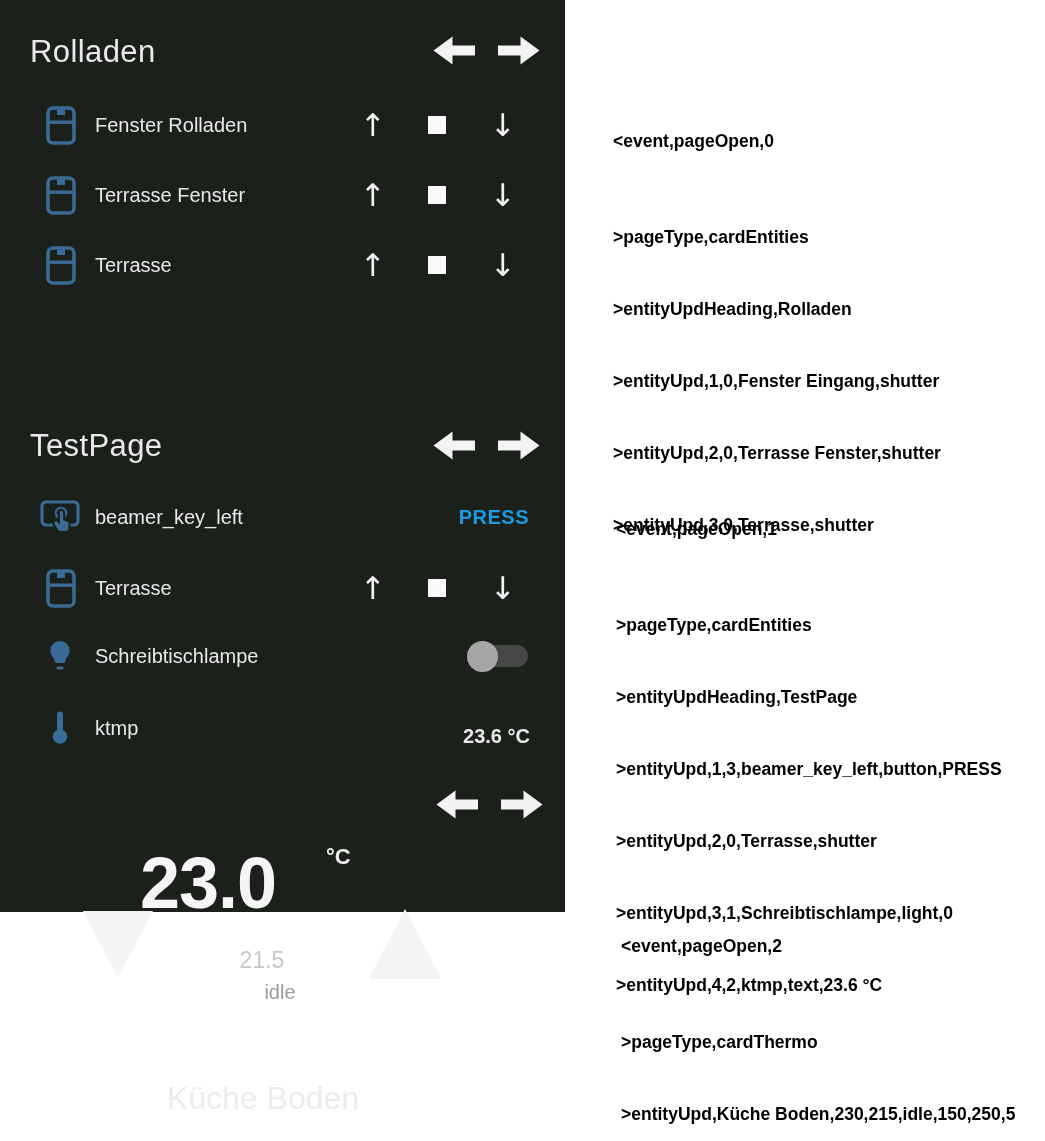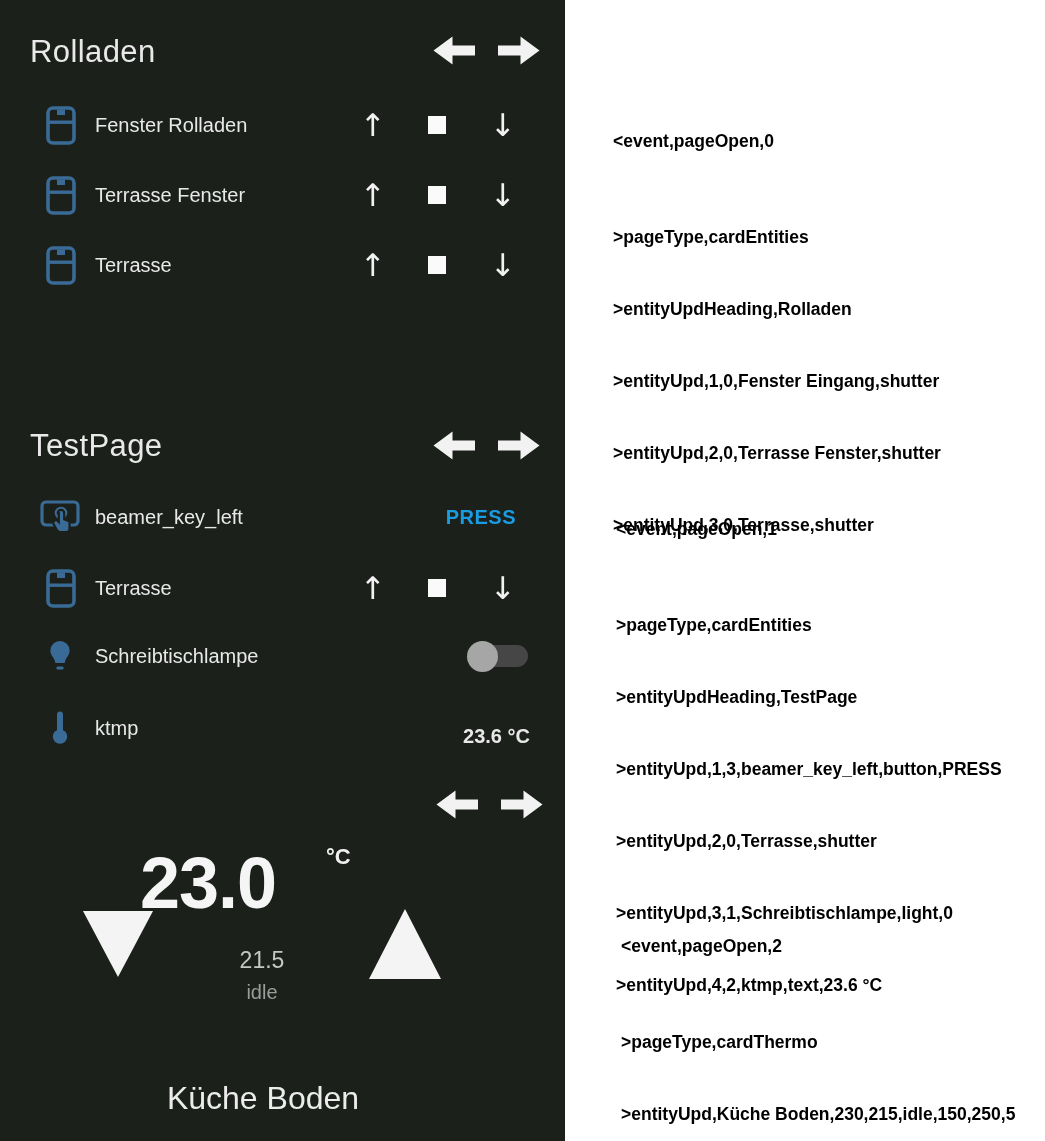--- a/index.html
+++ b/index.html
@@ -1,18 +1,18 @@
 <!DOCTYPE html>
 <html><head>
 <meta charset="utf-8">
 <title>NSPanel cardEntities / cardThermo protocol</title>
 <style>
   html,body {margin:0; padding:0;}
   body {width:1045px; height:1141px; background:#ffffff; font-family:"Liberation Sans",sans-serif; position:relative; overflow:hidden;}
-  .screen {position:absolute; left:0; top:0; width:565px; height:1141px; background:#1b201b;}
+  .screen {position:absolute; left:0; top:0; width:565px; height:912px; background:#1b201b;}
   .card {position:absolute; left:0; width:565px;}
   .abs {position:absolute;}
   .heading {font-size:31px; line-height:31px; font-weight:400; color:#e9e9e9; letter-spacing:0.4px; white-space:nowrap;}
   .label {font-size:20px; line-height:48px; color:#e8e8e8; white-space:nowrap;}
   .glyph {font-family:"DejaVu Sans",sans-serif; font-size:31px; line-height:48px; color:#f2f2f2; width:44px; text-align:center;}
   .stopsq {width:18px; height:18px; background:#fafafa;}
   .value {font-size:20px; line-height:48px; color:#e8e8e8; width:170px; text-align:right; white-space:nowrap;}
   .press {font-size:20px; line-height:48px; font-weight:600; color:#199ce2; width:148px; text-align:right; letter-spacing:0.5px;}
   .navbtn svg {display:block;}
   .toggle {width:62px; height:32px;}
@@ -94,21 +94,21 @@
         </svg>
     </div>
 
     <div>
       <svg class="abs" style="left:40px; top:108px;" width="40" height="34" viewBox="0 0 40 34">
         <rect x="2" y="2" width="36" height="23" rx="4" fill="none" stroke="#3a6b96" stroke-width="3.2"></rect>
         <circle cx="21" cy="13" r="5" fill="none" stroke="#3a6b96" stroke-width="2.6"></circle>
         <path d="M17.8 13 a3.2 3.2 0 0 1 6.4 0 l0 6.2 5.3 2.4 0 7.4 a3 3 0 0 1 -3 3 l-6.5 0 a3.4 3.4 0 0 1 -2.9 -1.7 l-3.6 -6.3 a2.7 2.7 0 0 1 4.3 -3.1 l1 1.1 0 -9 z" fill="#3a6b96" stroke="#1b201b" stroke-width="2.2"></path>
       </svg>
       <div class="abs label" style="left:95px; top:101px;">beamer_key_left</div>
-      <div class="abs press" style="left:368px; top:101px;">PRESS</div>
+      <div class="abs press" style="left:381px; top:101px;">PRESS</div>
     </div>
 
     <div>
       <svg class="abs" style="left:46px; top:177px;" width="30" height="39" viewBox="0 0 30 39">
         <rect x="2" y="2" width="26" height="35" rx="5" fill="none" stroke="#3a6b96" stroke-width="3.6"></rect>
         <rect x="11" y="3.5" width="8" height="5.5" fill="#3a6b96"></rect>
         <rect x="3" y="14.5" width="24" height="3.4" fill="#3a6b96"></rect>
       </svg>
       <div class="abs label" style="left:95px; top:172px;">Terrasse</div>
       <div class="abs glyph" style="left:351px; top:172px;">↑</div>
@@ -158,21 +158,21 @@
           <polygon points="1,1 71,1 36,67" fill="#f4f4f4"></polygon>
         </svg>
     </div>
     <div class="abs" style="left:368px; top:140px;">
       <svg width="74" height="72" viewBox="0 0 74 72">
           <polygon points="37,1 73,71 1,71" fill="#f4f4f4"></polygon>
         </svg>
     </div>
 
     <div class="abs setpoint" style="left:162px; top:180px;">21.5</div>
-    <div class="abs statetxt" style="left:162px; top:213px;">idle</div>
+    <div class="abs statetxt" style="left:180px; top:213px;">idle</div>
     <div class="abs entityname" style="left:63px; top:315px;">Küche Boden</div>
   </div>
 </div>
 
 <div class="log" style="left:613px; top:81px;">
   <div class="event">&lt;event,pageOpen,0</div>
   <div>&gt;pageType,cardEntities</div>
   <div>&gt;entityUpdHeading,Rolladen</div>
   <div>&gt;entityUpd,1,0,Fenster Eingang,shutter</div>
   <div>&gt;entityUpd,2,0,Terrasse Fenster,shutter</div>

